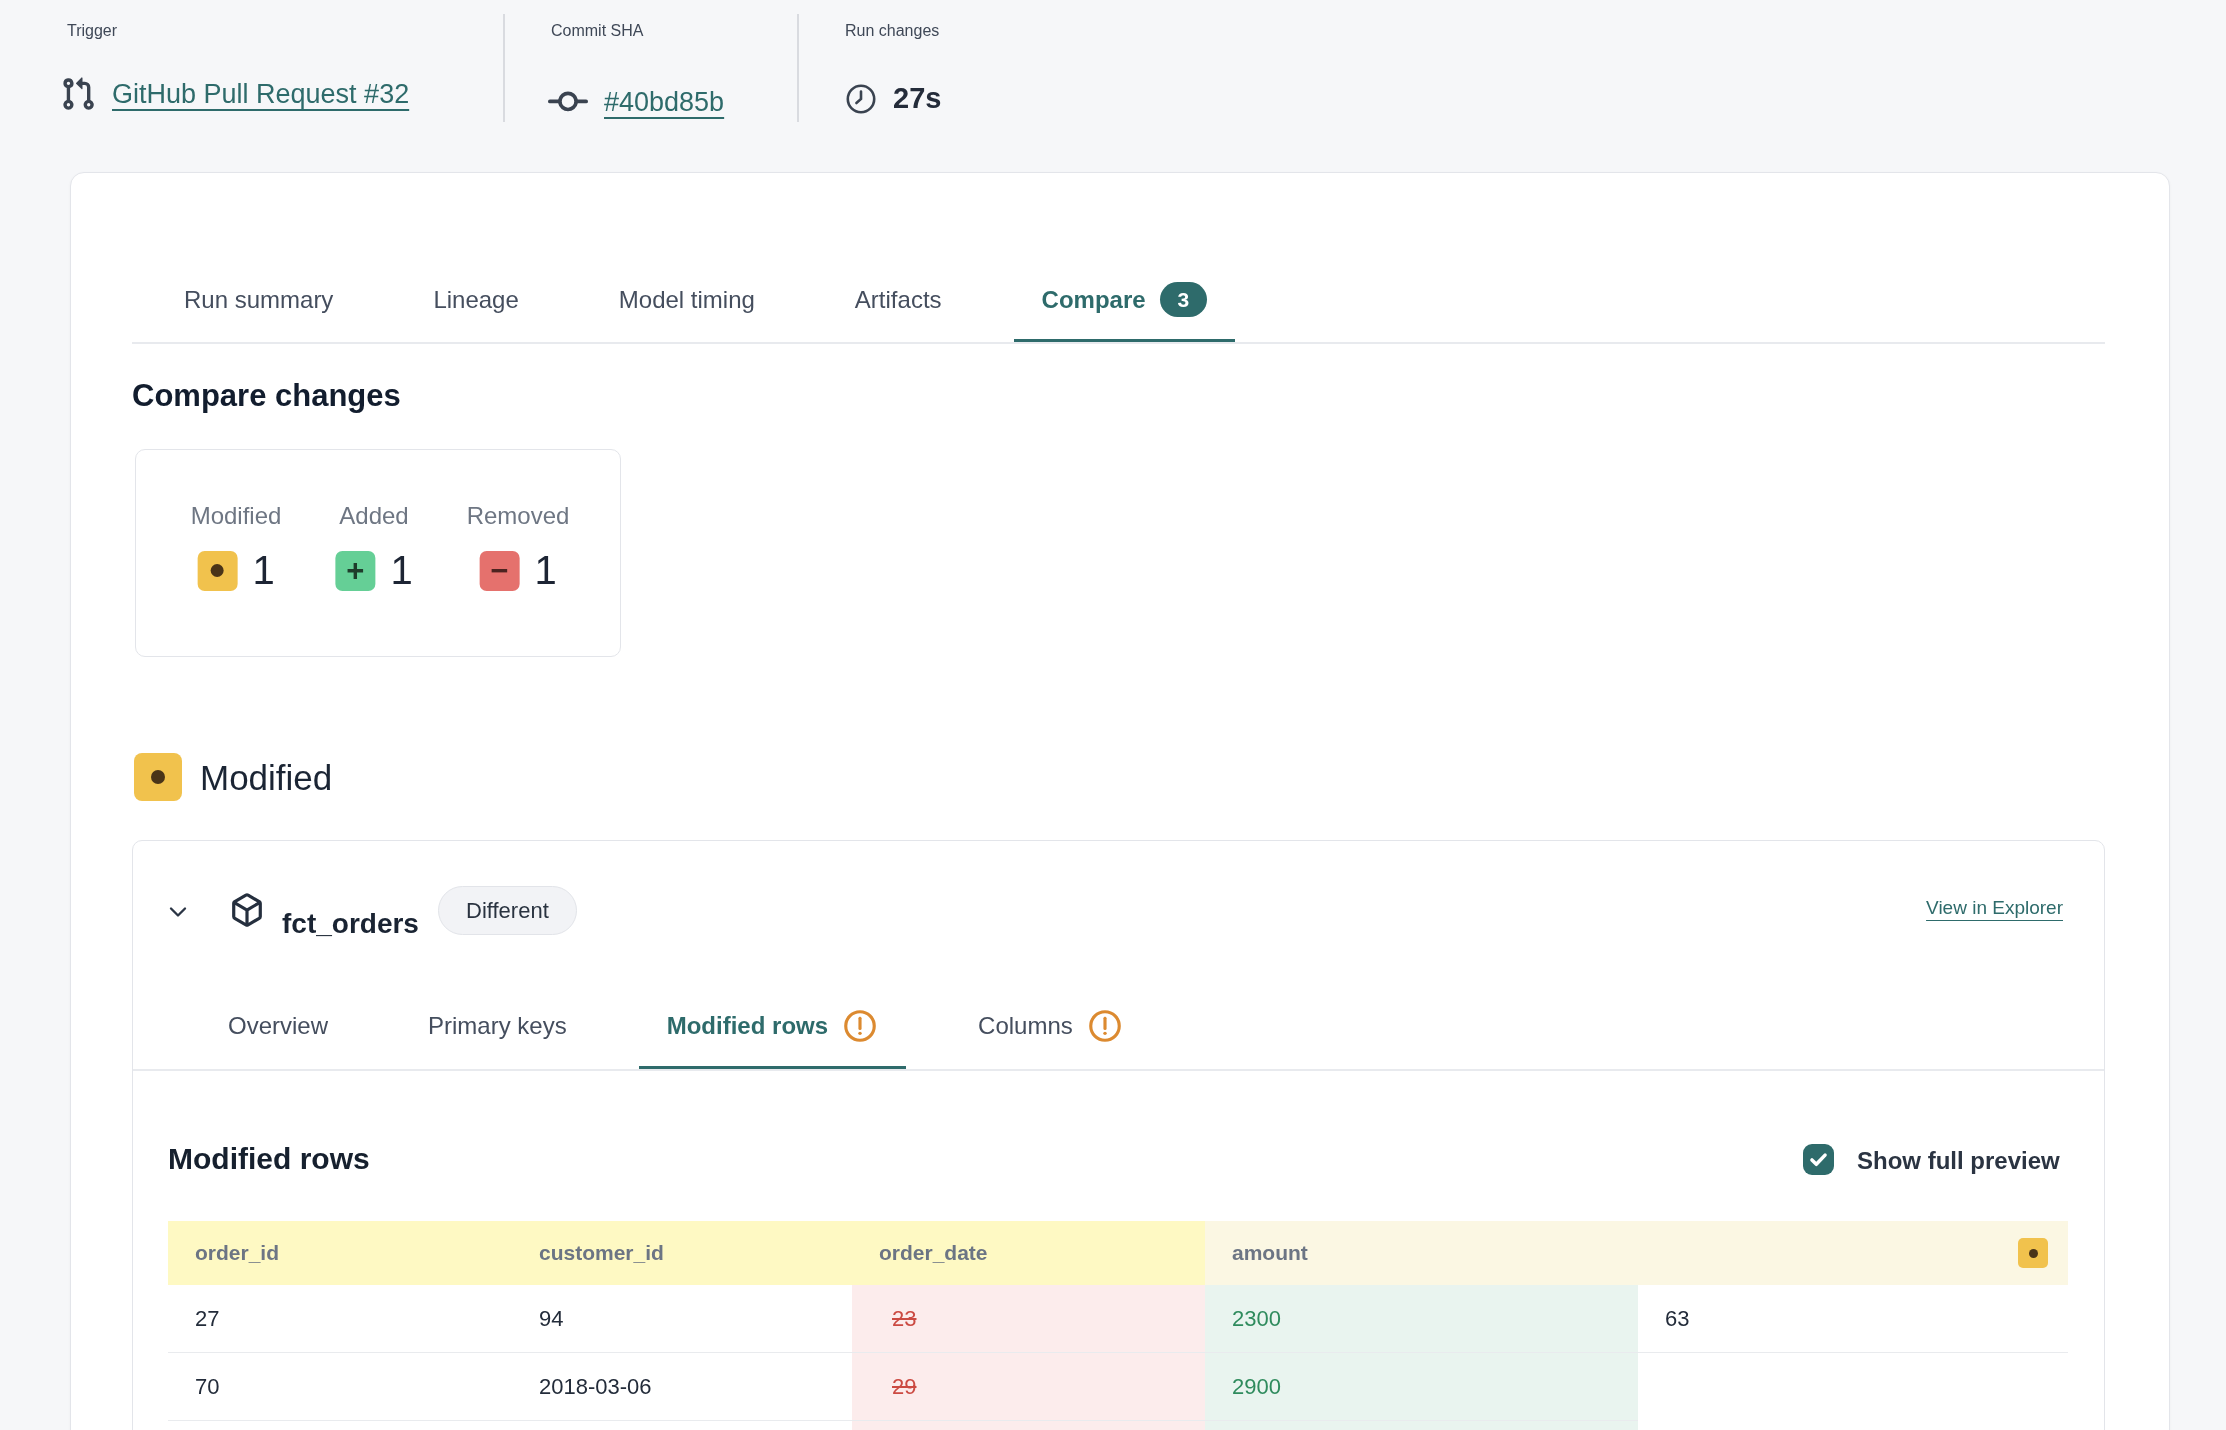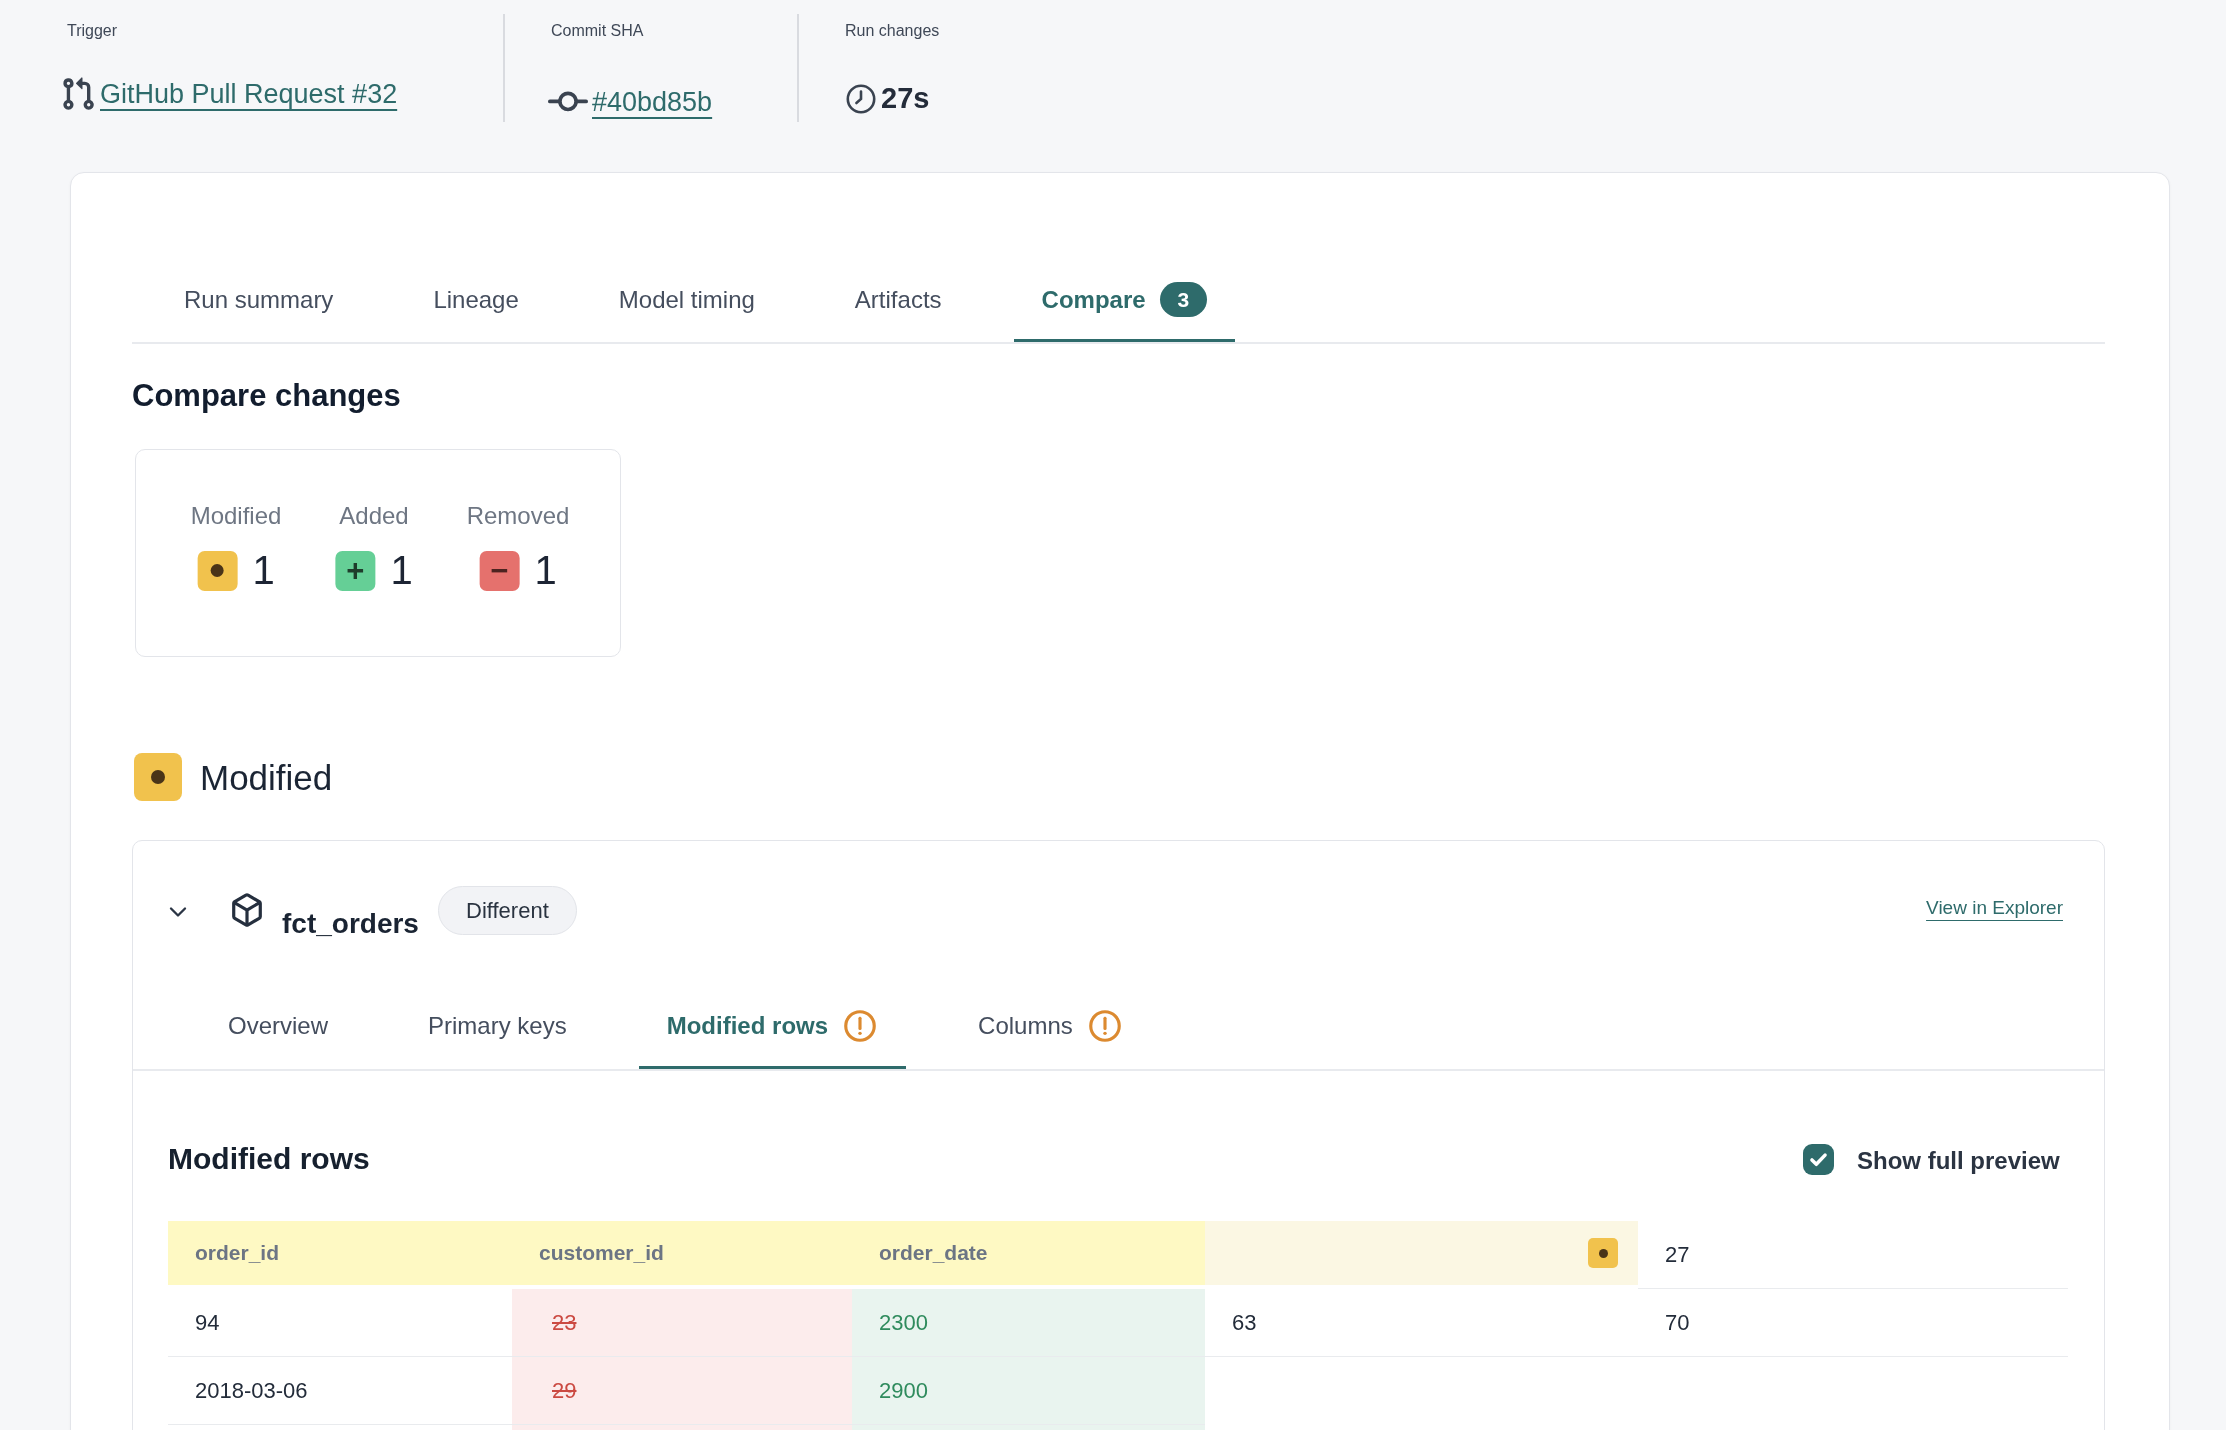--- a/index.html
+++ b/index.html
@@ -4,21 +4,21 @@
 <style>
   * { margin:0; padding:0; box-sizing:border-box; }
   html, body {
     width:2226px; height:1430px; overflow:hidden;
     background:#f6f7f9; font-family:"Liberation Sans", sans-serif; color:#1d2534;
   }
   .abs { position:absolute; }
 
   
   .meta-label { font-size:16px; color:#3f4857; }
-  .meta-value-row { display:flex; align-items:center; gap:4px; }
+  .meta-value-row { display:flex; align-items:center; gap:16px; }
   .meta-link { font-size:27px; color:#2e6b6b; text-decoration:underline; text-underline-offset:6px; cursor:pointer; }
   .meta-strong { font-size:29px; font-weight:600; color:#242c3a; }
   .vdiv { width:2px; background:#d9dbe0; }
 
   
   .container {
     left:70px; top:172px; width:2100px; height:1290px;
     background:#ffffff; border:1px solid #e3e5ea; border-radius:14px;
     box-shadow:0 1px 3px rgba(20,30,50,0.04);
   }
@@ -261,20 +261,21 @@
       </svg>
   </span>
 </div>
 <div class="abs checkbox-label" style="left:1857px; top:1147px;">Show full preview</div>
 
 <div class="abs table">
 
   <div class="cell th">order_id</div>
   <div class="cell th">customer_id</div>
   <div class="cell th">order_date</div>
+  <div class="cell th th-amount">amount</div>
   <div class="cell th th-amount th-flag">
     <span class="mini-sq">
         <span class="dot"></span>
       </span>
   </div>
 
   <div class="cell td">27</div>
   <div class="cell td">94</div>
   <div class="cell td td-old">23</div>
   <div class="cell td td-new">2300</div>

